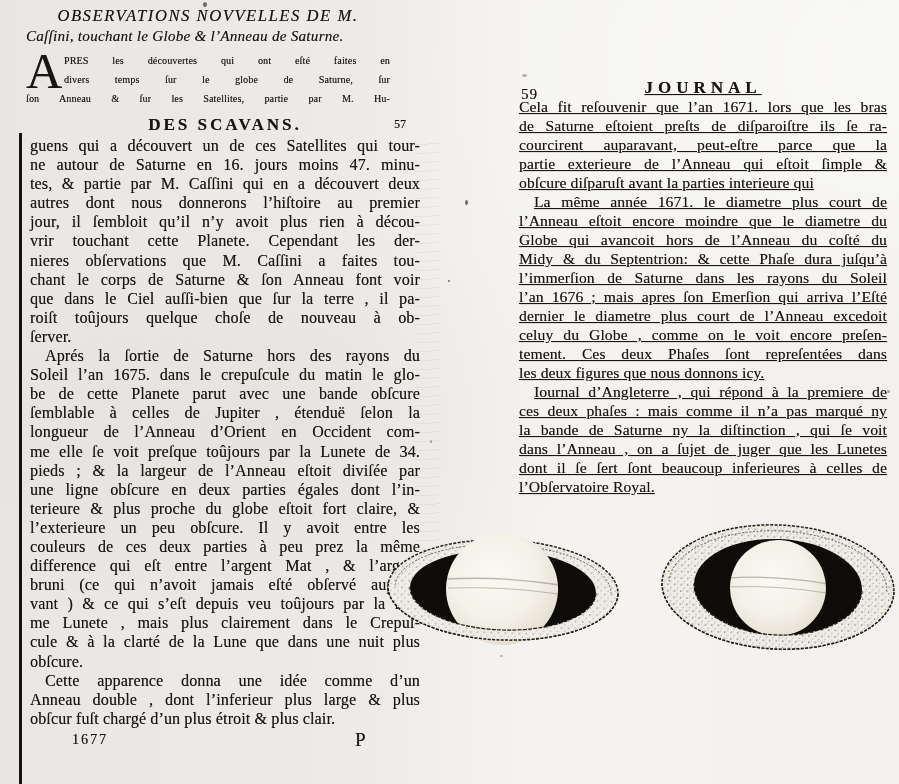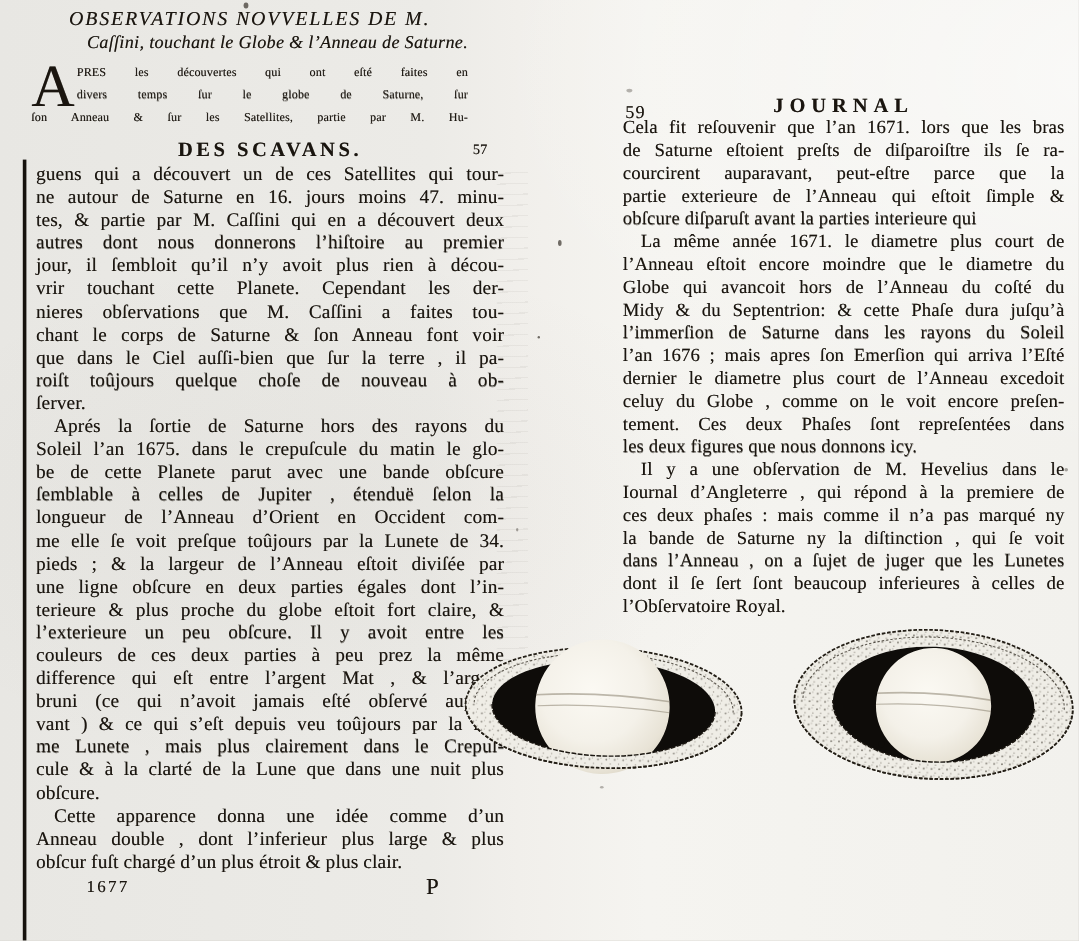--- a/index.html
+++ b/index.html
@@ -21,35 +21,35 @@
   }
   .it { font-style:italic; }
   
   .tline { white-space:nowrap; text-align:justify; text-align-last:justify; }
   .para .tline:last-child { text-align-last:left; }
   .para.just-last .tline:last-child { text-align-last:justify; }
   .para.ind .tline:first-child { text-indent:15px; }
   
   .lefttop { position:absolute; left:26px; top:6px; width:364px; }
   .t1 { font-size:16.5px; letter-spacing:1.6px; text-align:center; }
-  .t2 { font-size:15px; text-align:right; margin-top:2px; letter-spacing:.3px; }
+  .t2 { font-size:15px; text-align:left; margin-top:2px; letter-spacing:.3px; }
   .lefttop .para { margin-top:6px; }
   .lefttop .tline { font-size:10px; line-height:19px; }
   .dropcap { float:left; width:38px; height:38px; font-size:50px; line-height:40px; text-align:left; }
   .catchword { text-align:right; font-size:16px; line-height:19px; }
   
   .p57 { position:absolute; left:30px; top:115px; width:390px; height:653px; }
   .head { position:relative; text-align:center; height:21px; }
   .rh { font-size:17px; letter-spacing:3px; font-weight:bold; }
   .pn { position:absolute; right:14px; top:2px; font-size:12px; font-weight:normal; letter-spacing:0; }
   .p57 .tline { font-size:16px; line-height:19.1px; }
   .f-year { position:absolute; left:42px; top:617px; font-size:14px; letter-spacing:2px; }
   .f-sig { position:absolute; left:325px; top:614px; font-size:19px; }
   
-  .p59 { position:absolute; left:519px; top:78px; width:368px; }
+  .p59 { position:absolute; left:519px; top:78px; width:368px;text-decoration:underline; }
   .head59 { position:relative; text-align:center; height:18px; margin-bottom:1px; }
   .rh59 { font-size:17px; letter-spacing:5px; font-weight:bold; }
   .pn59 { position:absolute; left:2px; top:8px; font-size:15px; letter-spacing:1px; }
   .p59 .tline { font-size:15.5px; line-height:19px; }
   
   .fig { position:absolute; }
   .fig1 { left:386px; top:533px; width:234px; height:114px; }
   .fig2 { left:660px; top:522px; width:236px; height:132px; }
   .speck { position:absolute; background:rgba(42,36,28,.65); border-radius:50%; }
 </style>
@@ -149,21 +149,20 @@
           <div class="tline">l’immerſion de Saturne dans les rayons du Soleil</div>
           <div class="tline">l’an 1676 ; mais apres ſon Emerſion qui arriva l’Eſté</div>
           <div class="tline">dernier le diametre plus court de l’Anneau excedoit</div>
           <div class="tline">celuy du Globe , comme on le voit encore preſen-</div>
           <div class="tline">tement.  Ces deux Phaſes ſont repreſentées dans</div>
           <div class="tline">les deux figures que nous donnons icy.</div>
         </div>
     </div>
     <div class="para ind">
       <div class="lines">
-          <div class="tline">Il y a une obſervation de M. Hevelius dans le</div>
           <div class="tline">Iournal d’Angleterre , qui répond à la premiere de</div>
           <div class="tline">ces deux phaſes : mais comme il n’a pas marqué ny</div>
           <div class="tline">la bande de Saturne ny la diſtinction , qui ſe voit</div>
           <div class="tline">dans l’Anneau , on a ſujet de juger que les Lunetes</div>
           <div class="tline">dont il ſe ſert ſont beaucoup inferieures à celles de</div>
           <div class="tline">l’Obſervatoire Royal.</div>
         </div>
     </div>
   </section>
 

